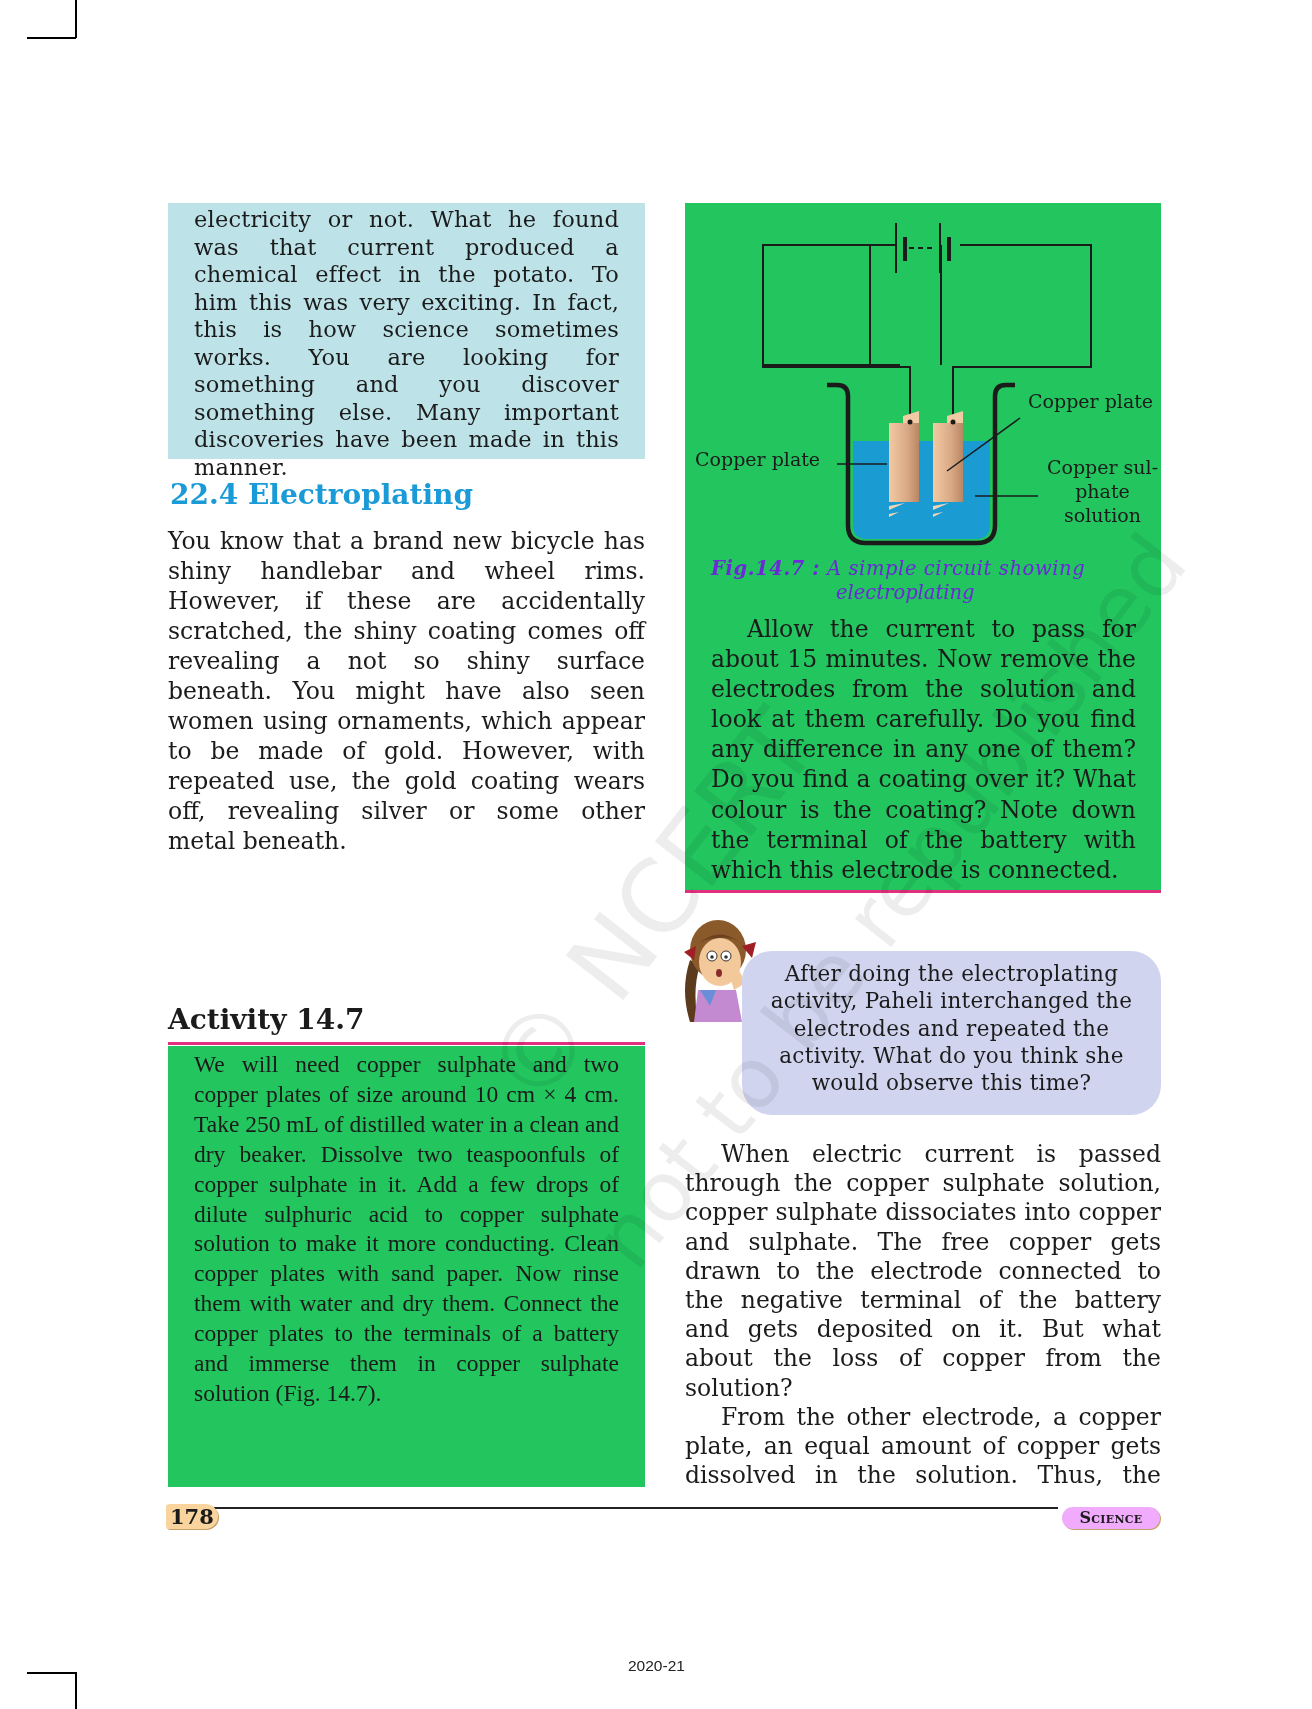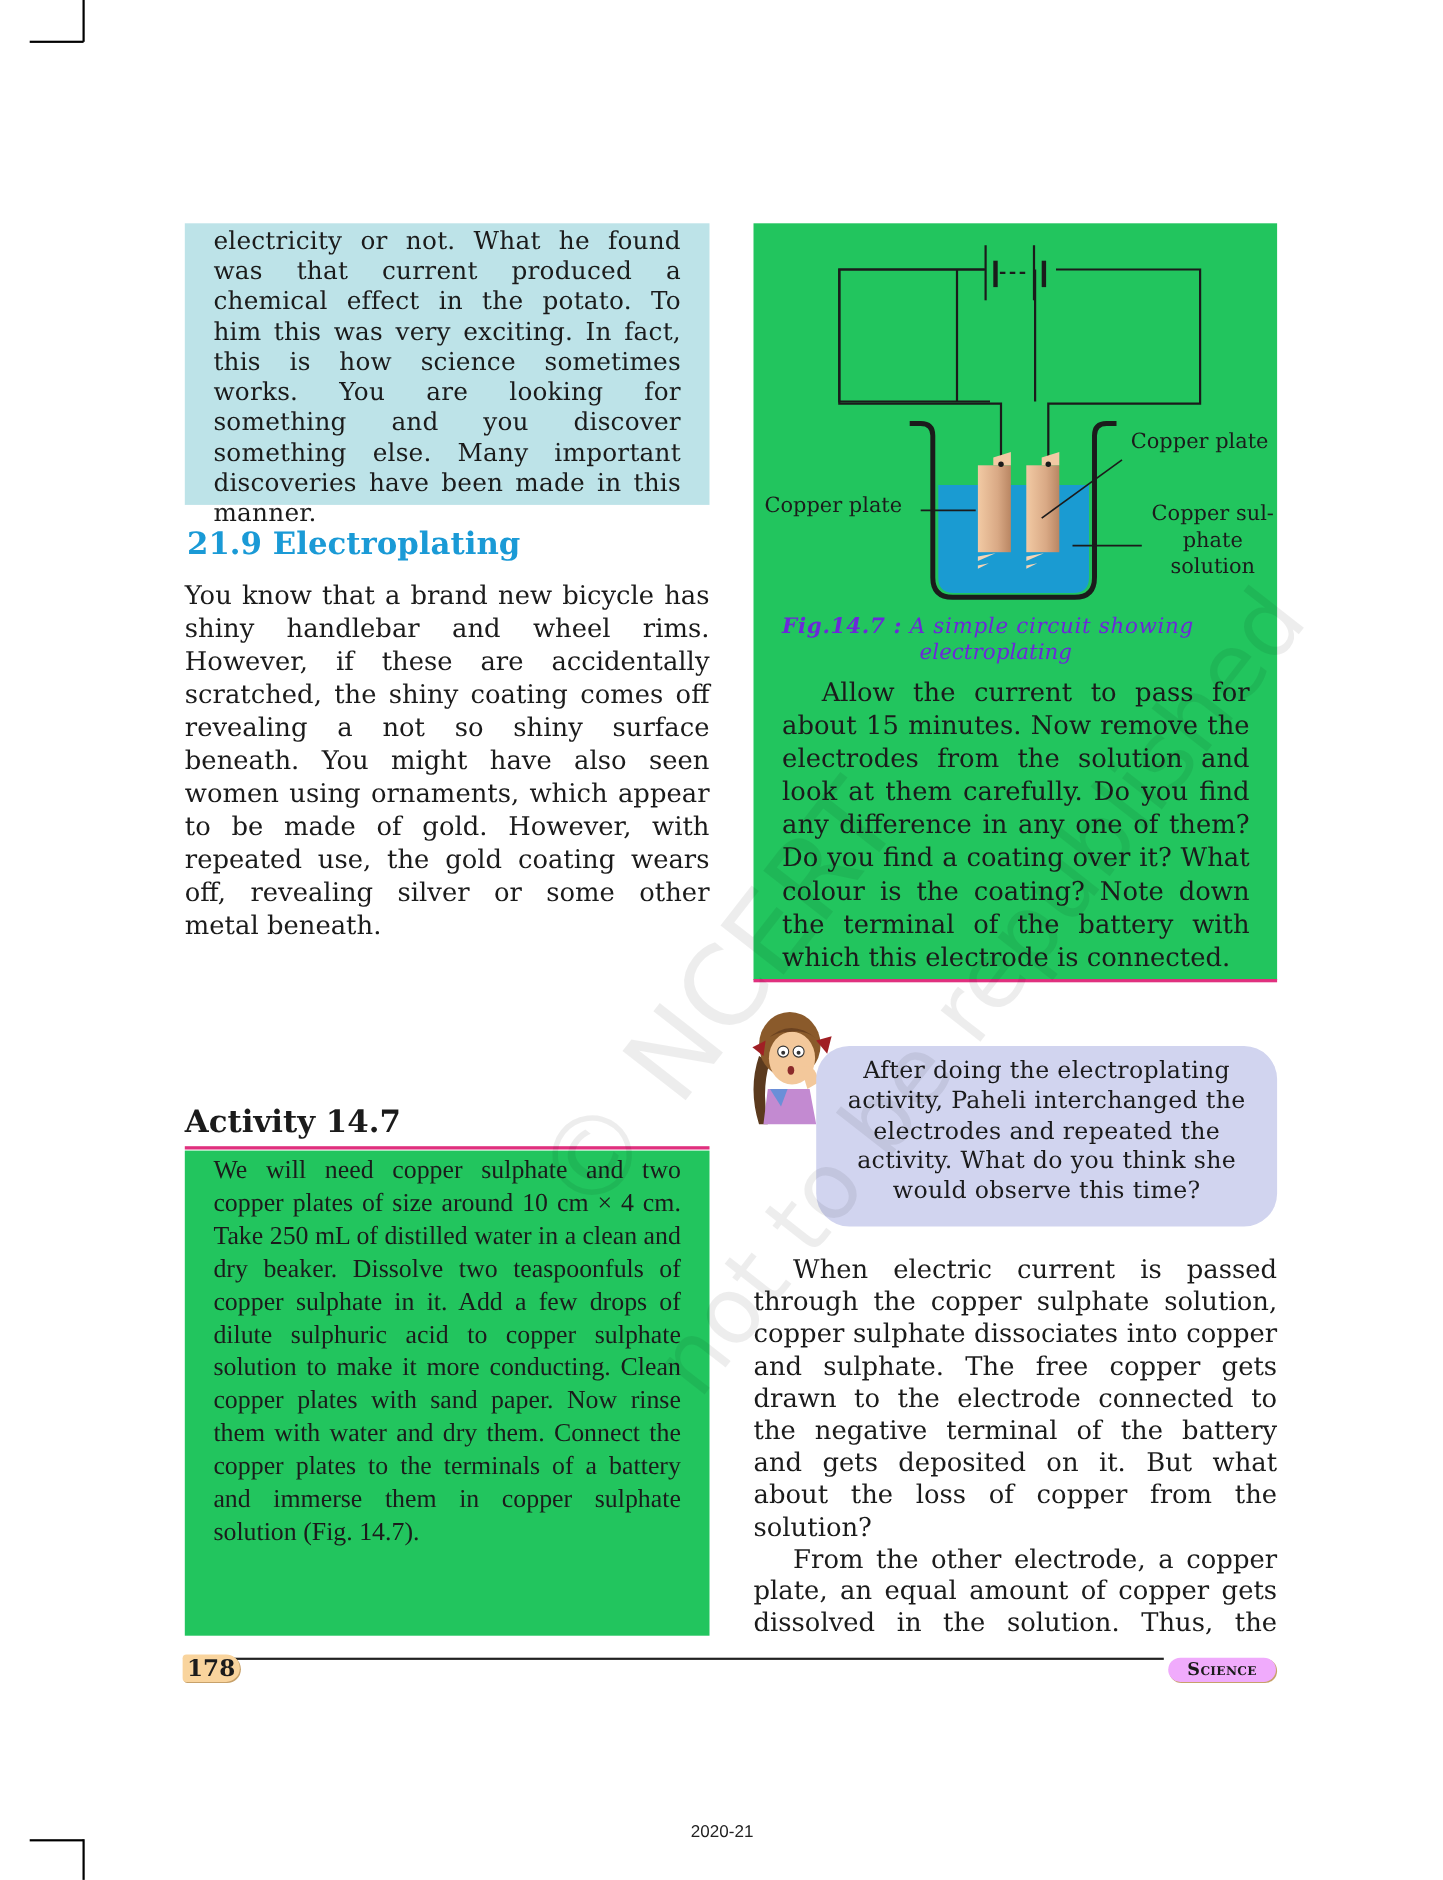--- a/index.html
+++ b/index.html
@@ -41,21 +41,21 @@
 
 <div class="crop" style="left:27px;top:37px;width:49px;height:1.5px;"></div>
 <div class="crop" style="left:75px;top:0;width:1.5px;height:38px;"></div>
 <div class="crop" style="left:27px;top:1672px;width:49px;height:1.5px;"></div>
 <div class="crop" style="left:75px;top:1672px;width:1.5px;height:37px;"></div>
 
 <div class="teal-box">
   <div class="para">electricity or not. What he found was that current produced a chemical effect in the potato. To him this was very exciting. In fact, this is how science sometimes works. You are looking for something and you discover something else. Many important discoveries have been made in this manner.</div>
 </div>
 
-<div class="section-heading">21.9 Electroplating</div>
+<div class="section-heading">22.4 Electroplating</div>
 
 <div class="left-text">
   <div class="para">
     <p>You know that a brand new bicycle has shiny handlebar and wheel rims. However, if these are accidentally scratched, the shiny coating comes off revealing a not so shiny surface beneath. You might have also seen women using ornaments, which appear  to be made of gold. However, with repeated use, the gold coating wears off, revealing silver or some other metal beneath.</p>
   </div>
 </div>
 
 <div class="activity-title">Activity  14.7</div>
 <div class="pink-line" style="left:168px;top:1042px;width:477px;"></div>
 <div class="blue-box act-box">

